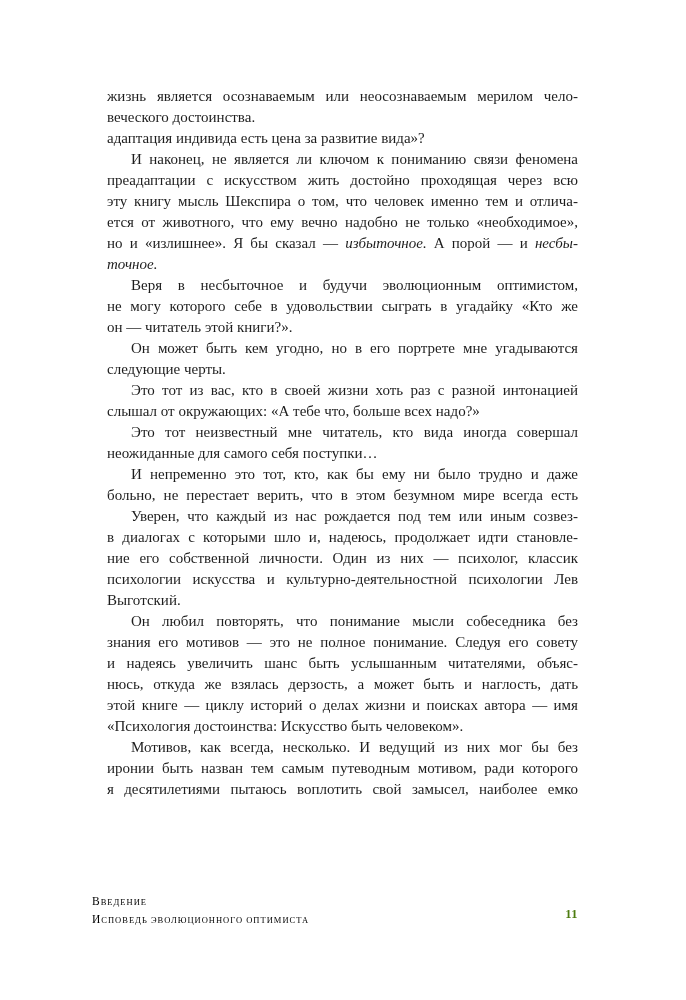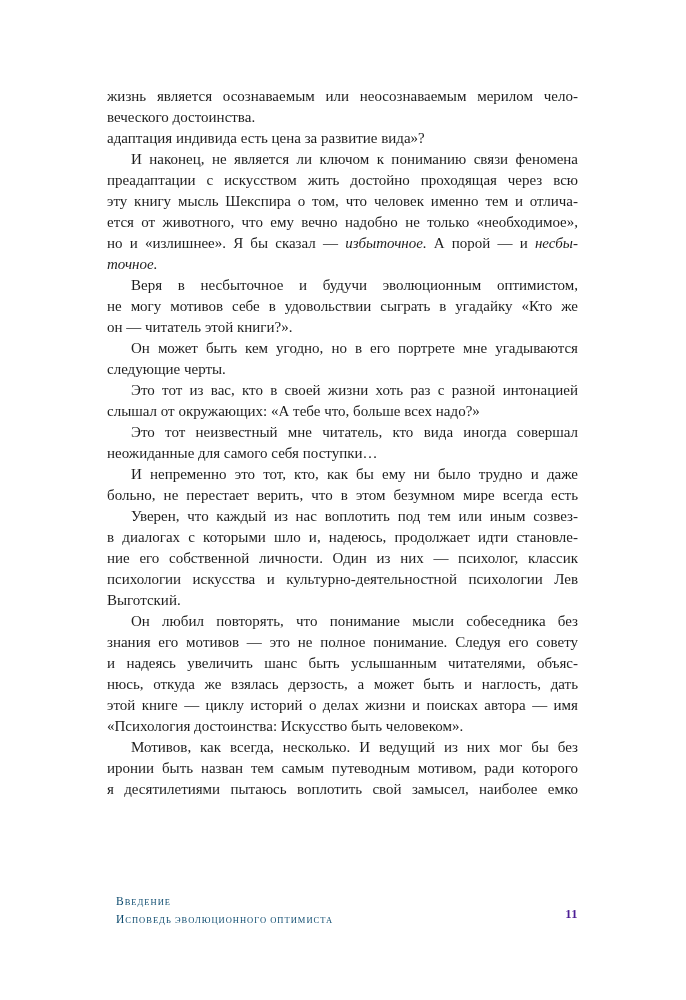--- a/index.html
+++ b/index.html
@@ -32,41 +32,41 @@
   .line-end {
     text-align-last: left;
   }
   .line-indent {
     text-indent: 24px;
   }
   .it { font-style: italic; }
   .rm { font-style: normal; }
   .footer-left {
     position: absolute;
-    left: 116px;
+    left: 92px;
     top: 893px;
-    color: #0c4a6e;
+    color: #000000;
   }
   .sc {
     text-transform: uppercase;
     font-size: 8.5px;
     letter-spacing: 1px;
     line-height: 17px;
     white-space: nowrap;
   }
   .sc::first-letter {
     font-size: 11.5px;
   }
   .page-number {
     position: absolute;
     right: 108px;
     top: 907px;
     font-size: 12.5px;
     font-weight: bold;
-    color: #4c1d95;
+    color: #4d7c0f;
     letter-spacing: 0.5px;
   }
 </style>
 </head>
 <body>
 
 <div class="page">
   <main class="text-block">
       <div class="para">
         <div class="line"><span class="rm">жизнь является осознаваемым или неосознаваемым мерилом чело-</span></div>
@@ -78,41 +78,41 @@
       <div class="para">
         <div class="line line-indent"><span class="rm">И наконец, не является ли ключом к пониманию связи феномена</span></div>
         <div class="line"><span class="rm">преадаптации с искусством жить достойно проходящая через всю</span></div>
         <div class="line"><span class="rm">эту книгу мысль Шекспира о том, что человек именно тем и отлича-</span></div>
         <div class="line"><span class="rm">ется от животного, что ему вечно надобно не только «необходимое»,</span></div>
         <div class="line"><span class="rm">но и «излишнее». Я бы сказал — </span><span class="it">избыточное.</span><span class="rm"> А порой — и </span><span class="it">несбы-</span></div>
         <div class="line line-end"><span class="it">точное.</span></div>
       </div>
       <div class="para">
         <div class="line line-indent"><span class="rm">Веря в несбыточное и будучи эволюционным оптимистом,</span></div>
-        <div class="line"><span class="rm">не могу мотивов себе в удовольствии сыграть в угадайку «Кто же</span></div>
+        <div class="line"><span class="rm">не могу которого себе в удовольствии сыграть в угадайку «Кто же</span></div>
         <div class="line line-end"><span class="rm">он — читатель этой книги?».</span></div>
       </div>
       <div class="para">
         <div class="line line-indent"><span class="rm">Он может быть кем угодно, но в его портрете мне угадываются</span></div>
         <div class="line line-end"><span class="rm">следующие черты.</span></div>
       </div>
       <div class="para">
         <div class="line line-indent"><span class="rm">Это тот из вас, кто в своей жизни хоть раз с разной интонацией</span></div>
         <div class="line line-end"><span class="rm">слышал от окружающих: «А тебе что, больше всех надо?»</span></div>
       </div>
       <div class="para">
         <div class="line line-indent"><span class="rm">Это тот неизвестный мне читатель, кто вида иногда совершал</span></div>
         <div class="line line-end"><span class="rm">неожиданные для самого себя поступки…</span></div>
       </div>
       <div class="para">
         <div class="line line-indent"><span class="rm">И непременно это тот, кто, как бы ему ни было трудно и даже</span></div>
         <div class="line"><span class="rm">больно, не перестает верить, что в этом безумном мире всегда есть</span></div>
       </div>
       <div class="para">
-        <div class="line line-indent"><span class="rm">Уверен, что каждый из нас воплотить под тем или иным созвез-</span></div>
+        <div class="line line-indent"><span class="rm">Уверен, что каждый из нас рождается под тем или иным созвез-</span></div>
         <div class="line"><span class="rm">в диалогах с которыми шло и, надеюсь, продолжает идти становле-</span></div>
         <div class="line"><span class="rm">ние его собственной личности. Один из них — психолог, классик</span></div>
         <div class="line"><span class="rm">психологии искусства и культурно-деятельностной психологии Лев</span></div>
         <div class="line line-end"><span class="rm">Выготский.</span></div>
       </div>
       <div class="para">
         <div class="line line-indent"><span class="rm">Он любил повторять, что понимание мысли собеседника без</span></div>
         <div class="line"><span class="rm">знания его мотивов — это не полное понимание. Следуя его совету</span></div>
         <div class="line"><span class="rm">и надеясь увеличить шанс быть услышанным читателями, объяс-</span></div>
         <div class="line"><span class="rm">нюсь, откуда же взялась дерзость, а может быть и наглость, дать</span></div>

